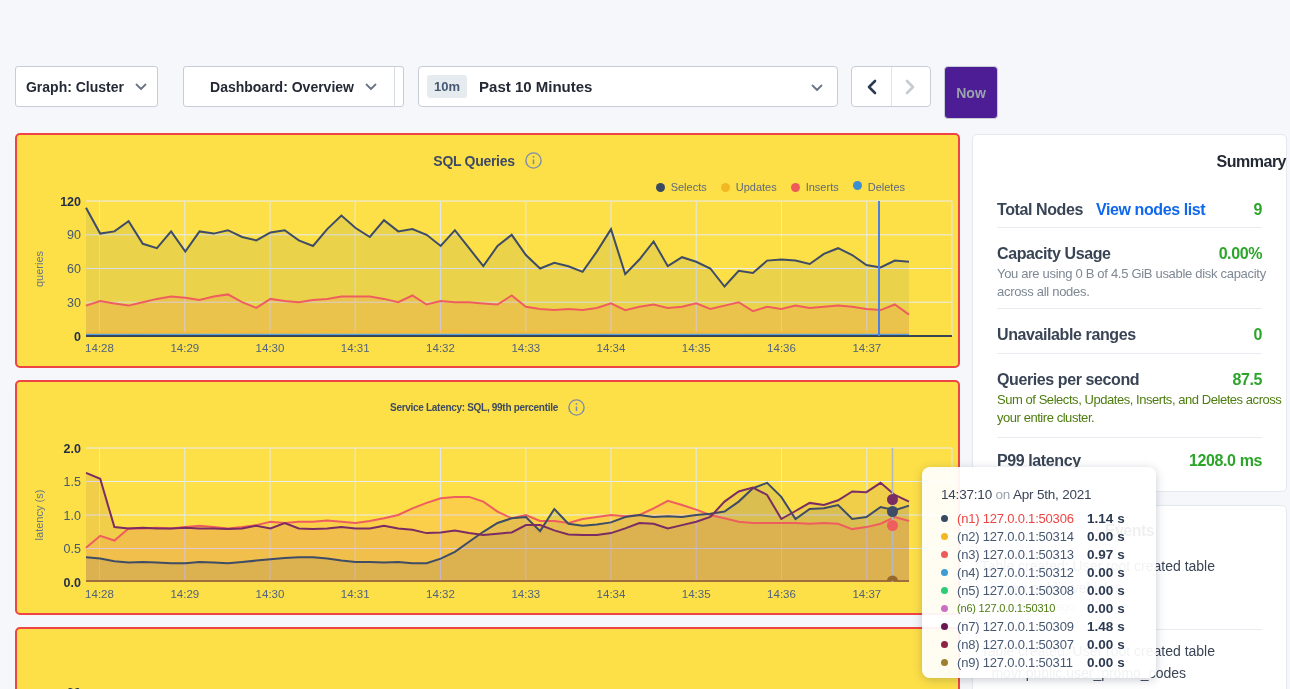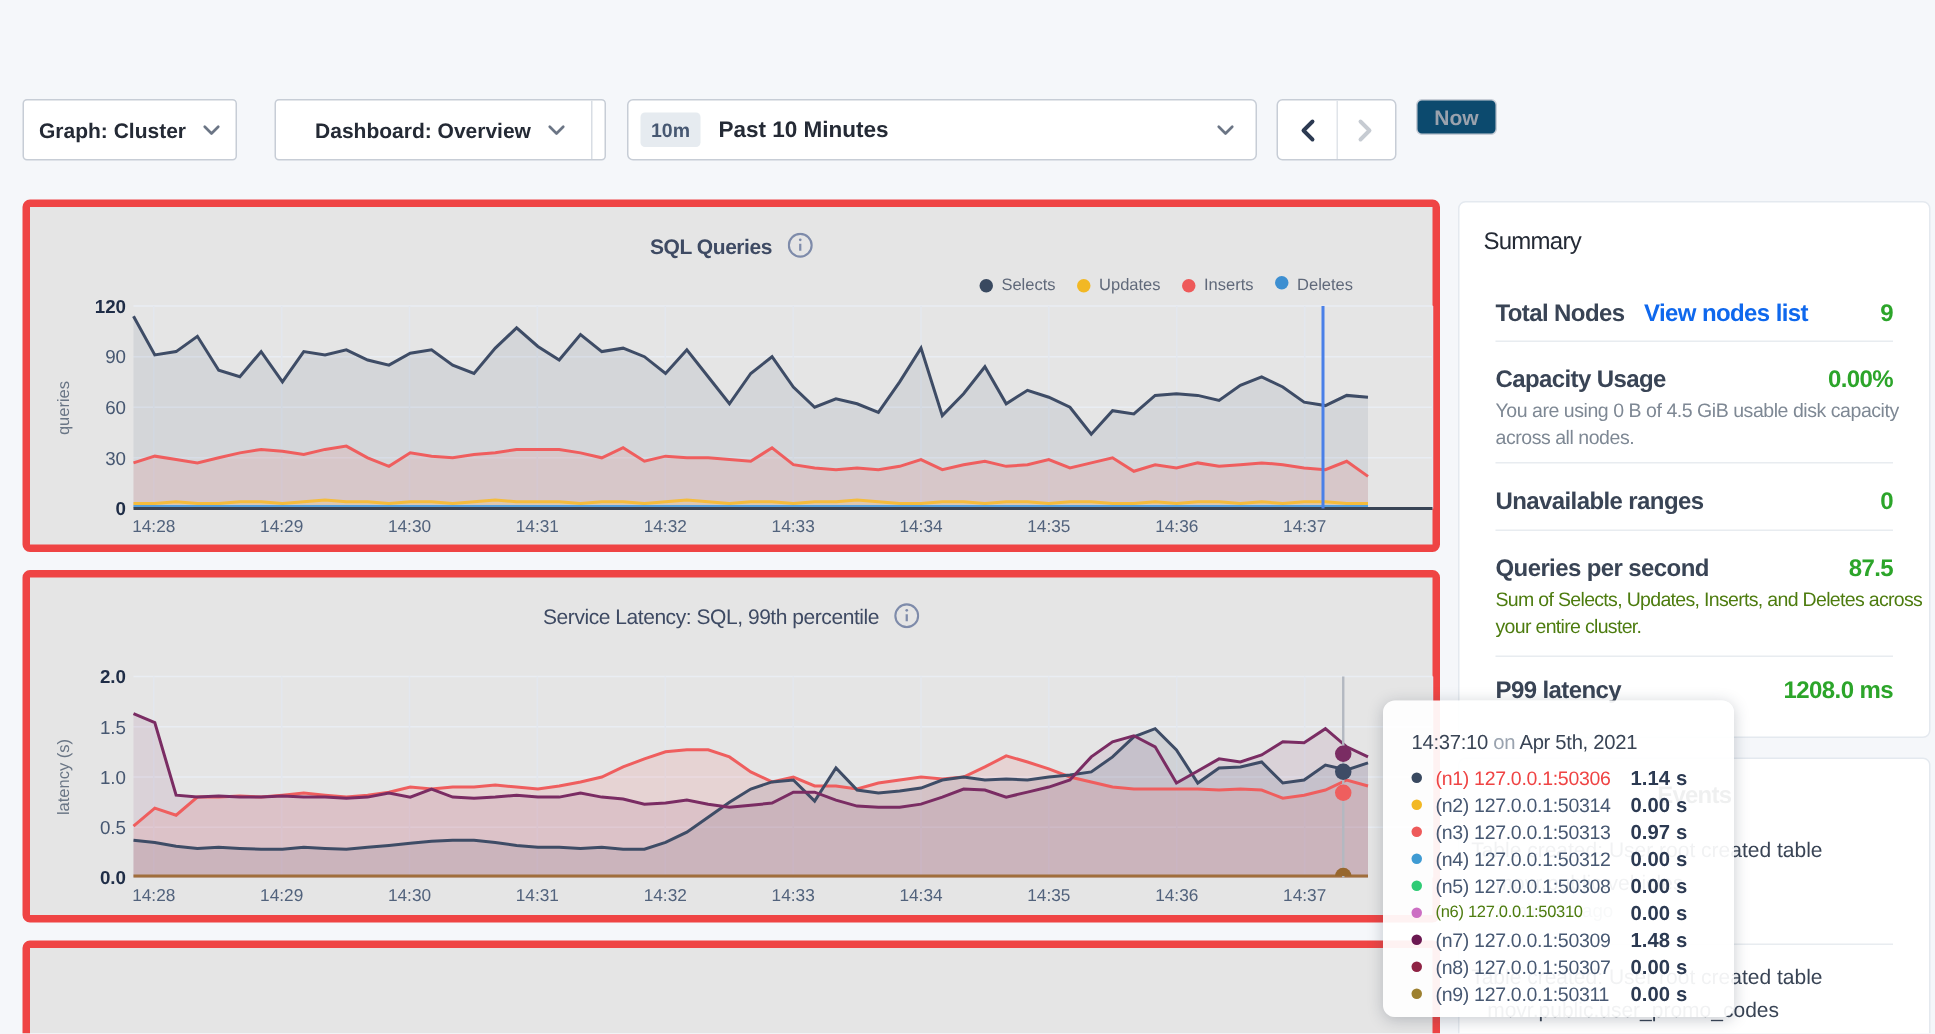--- a/index.html
+++ b/index.html
@@ -1,17 +1,17 @@
 <!DOCTYPE html>
 <html><head><meta charset="utf-8"><title>Overview Dashboard</title>
 <style>
 * { margin:0; padding:0; }
 body { font-family:"Liberation Sans", sans-serif; background:#f5f7fa; }
 #page { position:relative; width:1290px; height:689px; overflow:hidden; background:#f5f7fa; }
-.card { position:absolute; background:#e5e5e5; border:5px solid #ef4444; border-radius:5px; box-sizing:border-box; }
+.card { position:absolute; background:#fde047; border:2px solid #ef4444; border-radius:5px; box-sizing:border-box; }
 </style></head>
 <body>
 <div id="page">
 <div style="position:absolute;left:15px;top:66px;width:143px;height:41px;background:#fff;border:1px solid #c7cdd6;border-radius:3px;display:flex;align-items:center;justify-content:center;gap:11px;box-sizing:border-box">
       <span style="font-size:14px;font-weight:bold;color:#242a35">Graph: Cluster</span>
       <svg width="12" height="8" viewBox="0 0 12 8">
         <path d="M1.5 1.5 L6 6 L10.5 1.5" fill="none" stroke="#6b7585" stroke-width="1.8" stroke-linecap="round" stroke-linejoin="round"></path>
       </svg>
     </div>
     <div style="position:absolute;left:183px;top:66px;width:221px;height:41px;background:#fff;border:1px solid #c7cdd6;border-radius:3px;display:flex;align-items:center;justify-content:center;gap:11px;box-sizing:border-box">
@@ -33,21 +33,21 @@
         <svg width="11" height="16" viewBox="0 0 11 16">
           <path d="M9 2 L3 8 L9 14" fill="none" stroke="#2c3a52" stroke-width="2.6" stroke-linecap="round" stroke-linejoin="round"></path>
         </svg>
       </span>
 <span style="flex:1;display:flex;align-items:center;justify-content:center">
         <svg width="11" height="16" viewBox="0 0 11 16">
           <path d="M2 2 L8 8 L2 14" fill="none" stroke="#c6cbd2" stroke-width="2.6" stroke-linecap="round" stroke-linejoin="round"></path>
         </svg>
       </span>
 </div>
-    <div style="position:absolute;left:944px;top:66px;width:54px;height:24px;background:#0c4a6e;border:1px solid #c7cdd6;border-radius:4px;display:flex;align-items:center;justify-content:center;font-size:14px;font-weight:bold;color:#9aa2ad;box-sizing:border-box">Now</div>
+    <div style="position:absolute;left:944px;top:66px;width:54px;height:53px;background:#4c1d95;border:1px solid #c7cdd6;border-radius:4px;display:flex;align-items:center;justify-content:center;font-size:14px;font-weight:bold;color:#9aa2ad;box-sizing:border-box">Now</div>
 
 <div class="card" style="left:15px;top:133px;width:945px;height:235px">
 <div style="position:absolute;left:0;right:0;top:17px;display:flex;justify-content:center;align-items:center">
         <span style="font-size:14px;font-weight:bold;color:#3e4a63;letter-spacing:-0.3px">SQL Queries</span>
         <svg width="17" height="17" viewBox="0 0 17 17" style="margin-left:10px">
           <circle cx="8.5" cy="8.5" r="7.6" fill="none" stroke="#7e8baa" stroke-width="1.4"></circle>
           <line x1="8.5" y1="7.5" x2="8.5" y2="12.2" stroke="#7e8baa" stroke-width="1.5"></line>
           <circle cx="8.5" cy="4.9" r="0.9" fill="#7e8baa"></circle>
         </svg>
       </div>
@@ -108,21 +108,21 @@
 <polyline points="69.0,170.6 83.2,166.1 97.4,168.4 111.6,170.6 125.8,167.2 139.9,163.9 154.1,161.6 168.3,162.8 182.5,165.0 196.7,161.6 210.9,159.4 225.1,167.2 239.3,172.9 253.5,163.9 267.7,166.1 281.8,167.2 296.0,165.0 310.2,163.9 324.4,161.6 338.6,161.6 352.8,161.6 367.0,163.9 381.2,167.2 395.4,160.5 409.6,169.5 423.7,166.1 437.9,167.2 452.1,167.2 466.3,168.4 480.5,169.5 494.7,160.5 508.9,171.8 523.1,174.0 537.3,175.1 551.4,174.0 565.6,175.1 579.8,172.9 594.0,168.4 608.2,175.1 622.4,171.8 636.6,169.5 650.8,172.9 665.0,171.8 679.2,168.4 693.3,174.0 707.5,170.6 721.7,167.2 735.9,176.2 750.1,171.8 764.3,174.0 778.5,170.6 792.7,172.9 806.9,171.8 821.1,170.6 835.2,171.8 849.4,174.0 863.6,175.1 877.8,169.5 892.0,179.6" fill="none" stroke="#ef5e5e" stroke-width="2"></polyline>
 <polyline points="69.0,197.6 83.2,197.6 97.4,196.5 111.6,197.6 125.8,197.6 139.9,196.5 154.1,196.5 168.3,197.6 182.5,196.5 196.7,195.4 210.9,196.5 225.1,196.5 239.3,197.6 253.5,196.5 267.7,196.5 281.8,197.6 296.0,196.5 310.2,195.4 324.4,196.5 338.6,196.5 352.8,196.5 367.0,197.6 381.2,196.5 395.4,196.5 409.6,197.6 423.7,196.5 437.9,195.4 452.1,196.5 466.3,197.6 480.5,196.5 494.7,196.5 508.9,197.6 523.1,196.5 537.3,196.5 551.4,195.4 565.6,196.5 579.8,197.6 594.0,197.6 608.2,196.5 622.4,196.5 636.6,197.6 650.8,196.5 665.0,196.5 679.2,197.6 693.3,196.5 707.5,196.5 721.7,197.6 735.9,197.6 750.1,196.5 764.3,197.6 778.5,196.5 792.7,196.5 806.9,197.6 821.1,196.5 835.2,197.6 849.4,196.5 863.6,196.5 877.8,197.6 892.0,197.6" fill="none" stroke="#f5bc3c" stroke-width="2"></polyline>
 <line x1="69" y1="199.5" x2="892" y2="199.5" stroke="#57a0dc" stroke-width="1.6"></line>
 <line x1="69" y1="201" x2="935" y2="201" stroke="#394455" stroke-width="2"></line>
 <line x1="862" y1="66" x2="862" y2="201" stroke="#4a80e8" stroke-width="2"></line>
 </svg>
 </div>
 
 <div class="card" style="left:15px;top:380px;width:945px;height:235px">
 <div style="position:absolute;left:0;right:0;top:17px;display:flex;justify-content:center;align-items:center">
-        <span style="font-size:14px;font-weight:normal;color:#3e4a63;letter-spacing:-0.3px">Service Latency: SQL, 99th percentile</span>
+        <span style="font-size:10px;font-weight:bold;color:#3e4a63;letter-spacing:-0.3px">Service Latency: SQL, 99th percentile</span>
         <svg width="17" height="17" viewBox="0 0 17 17" style="margin-left:10px">
           <circle cx="8.5" cy="8.5" r="7.6" fill="none" stroke="#7e8baa" stroke-width="1.4"></circle>
           <line x1="8.5" y1="7.5" x2="8.5" y2="12.2" stroke="#7e8baa" stroke-width="1.5"></line>
           <circle cx="8.5" cy="4.9" r="0.9" fill="#7e8baa"></circle>
         </svg>
       </div>
 <svg width="945" height="235" viewBox="0 0 945 235" font-family="Liberation Sans, sans-serif" style="position:absolute;left:0;top:0">
 <line x1="69" y1="66.0" x2="935" y2="66.0" stroke="#e9edf3" stroke-width="1"></line>
 <line x1="69" y1="99.5" x2="935" y2="99.5" stroke="#e9edf3" stroke-width="1"></line>
 <line x1="69" y1="133.0" x2="935" y2="133.0" stroke="#e9edf3" stroke-width="1"></line>
@@ -168,21 +168,21 @@
 <circle cx="875.5" cy="117.5" r="5.5" fill="#7a2c63"></circle>
 </svg>
 </div>
 
 <div class="card" style="left:15px;top:627px;width:945px;height:235px">
 <text></text>
 <div style="position:absolute;left:33px;top:56px;width:31px;text-align:right;font-size:13px;font-weight:bold;color:#1f2d47">60</div>
 </div>
 
 <div style="position:absolute;left:972px;top:134px;width:315px;height:358px;background:#fff;border:1px solid #e4e9ef;border-radius:5px;box-sizing:border-box">
-      <div style="position:absolute;left:16px;right:0;top:18px;text-align:left;font-size:16px;font-weight:normal;color:#242a35;letter-spacing:-0.5px">Summary</div>
+      <div style="position:absolute;left:16px;right:0;top:18px;text-align:right;font-size:16px;font-weight:bold;color:#242a35;letter-spacing:-0.5px">Summary</div>
       <div style="position:absolute;left:24px;right:24px;top:66px;display:flex;font-size:16px;font-weight:bold;letter-spacing:-0.4px">
         <span style="color:#394455">Total Nodes</span>
         <span style="color:#0f68ed;margin-left:13px">View nodes list</span>
         <span style="margin-left:auto;color:#2ca52a">9</span>
       </div>
       <div style="position:absolute;left:24px;right:24px;top:92px;height:1px;background:#e8ecf0"></div>
       <div style="position:absolute;left:24px;right:24px;top:110px;display:flex;font-size:16px;font-weight:bold;letter-spacing:-0.4px">
         <span style="color:#394455">Capacity Usage</span>
         <span style="margin-left:auto;color:#2ca52a">0.00%</span>
       </div>

